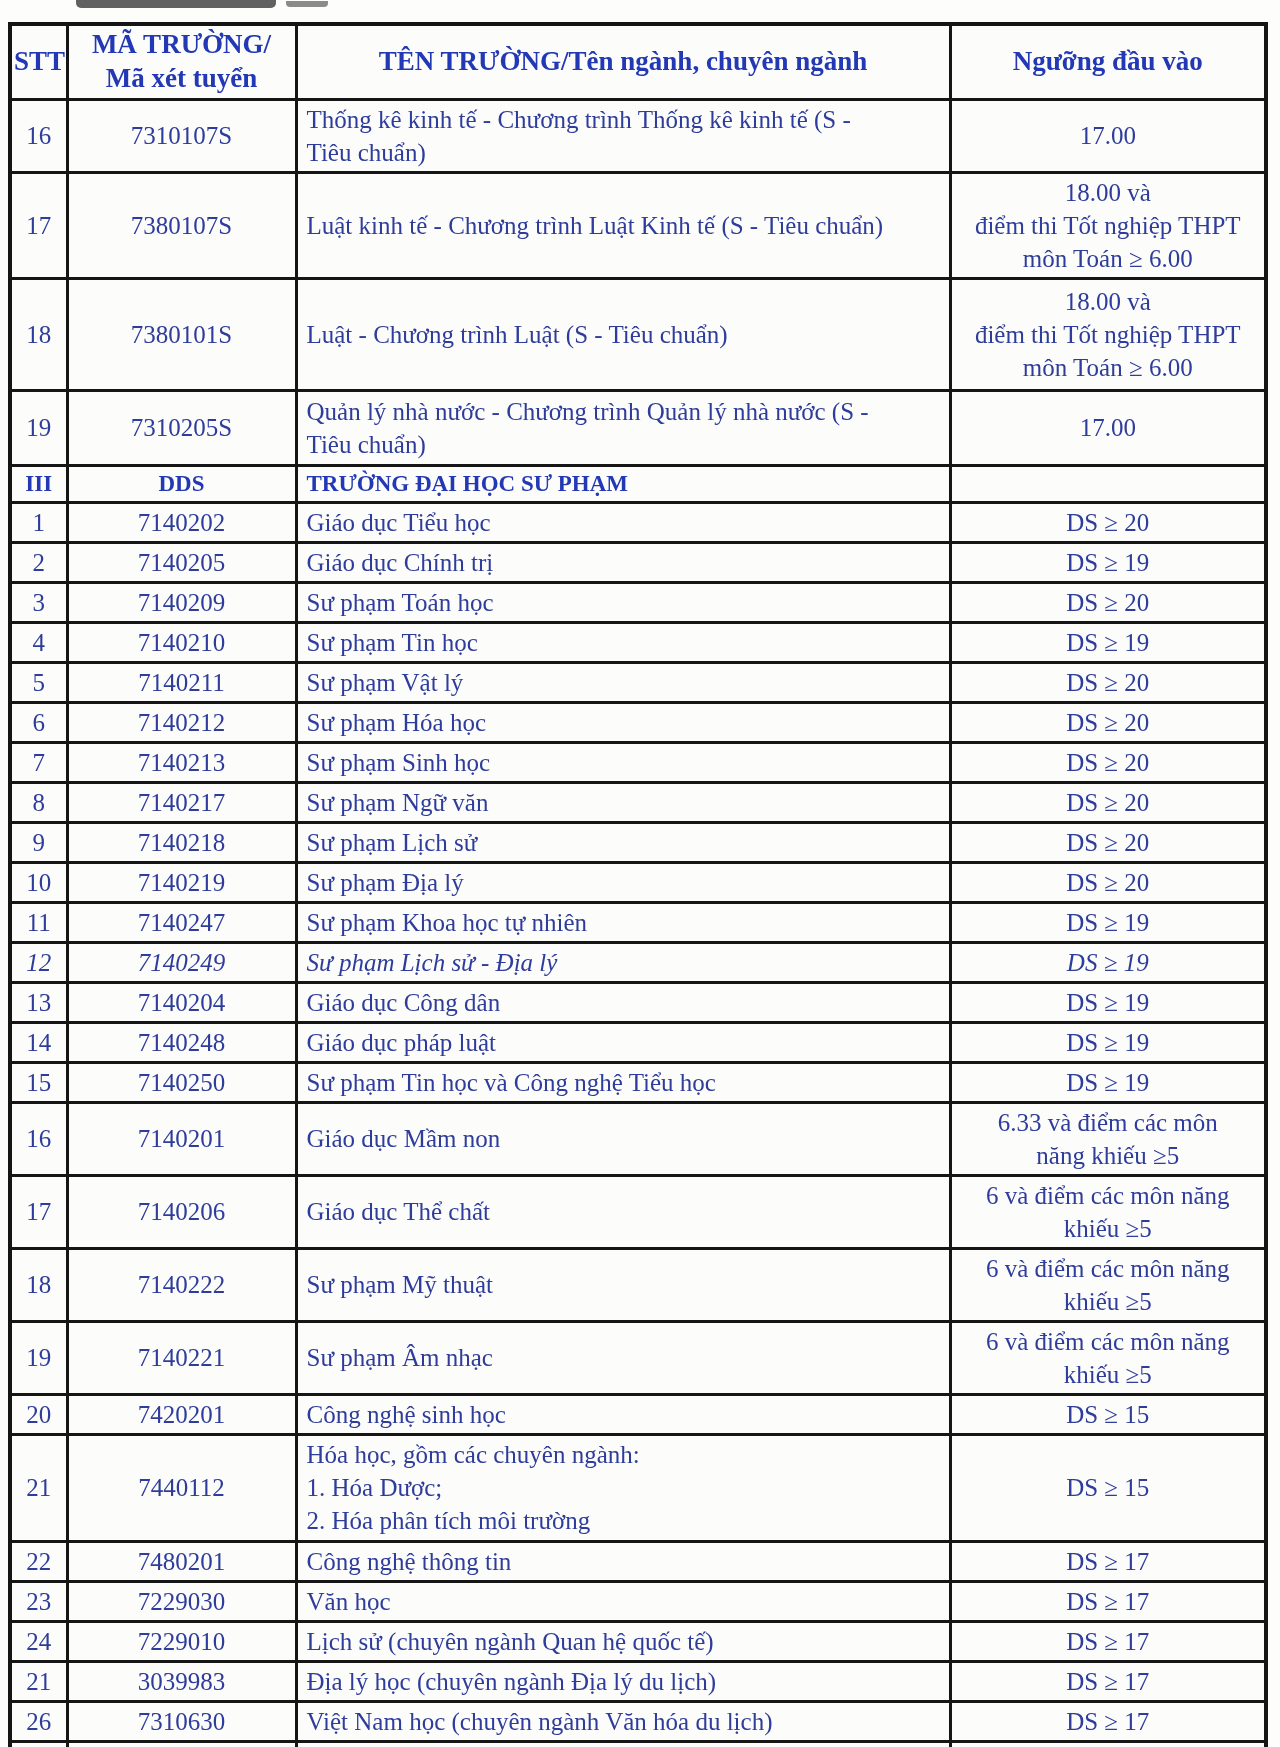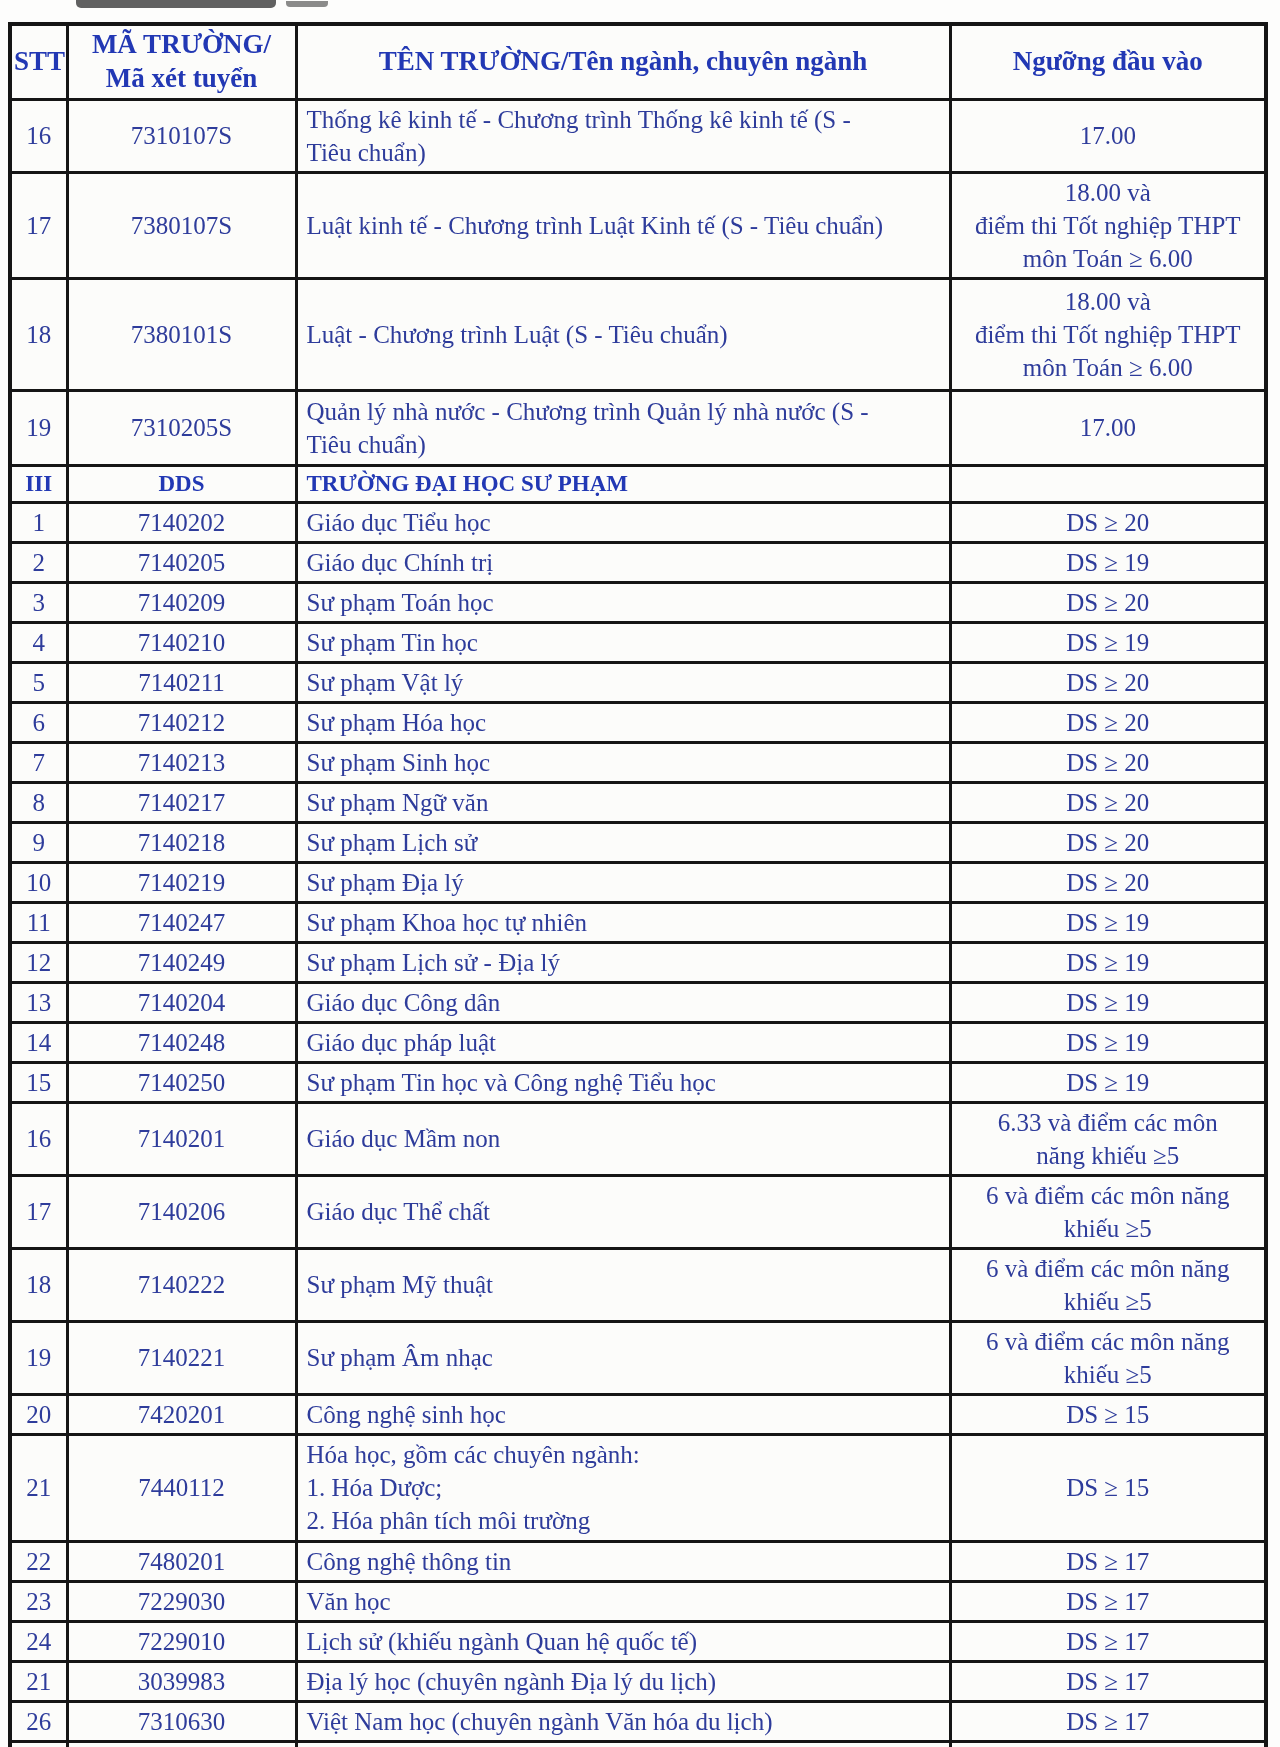--- a/index.html
+++ b/index.html
@@ -168,21 +168,21 @@
           <td class="code">7140219</td>
           <td class="name">Sư phạm Địa lý</td>
           <td class="threshold">DS ≥ 20</td>
         </tr>
         <tr style="height: 38px;">
           <td class="stt">11</td>
           <td class="code">7140247</td>
           <td class="name">Sư phạm Khoa học tự nhiên</td>
           <td class="threshold">DS ≥ 19</td>
         </tr>
-        <tr style="height: 38px;">
+        <tr style="height: 38px; font-style: italic;">
           <td class="stt">12</td>
           <td class="code">7140249</td>
           <td class="name">Sư phạm Lịch sử - Địa lý</td>
           <td class="threshold">DS ≥ 19</td>
         </tr>
         <tr style="height: 39px; margin-top: 13px;">
           <td class="stt">13</td>
           <td class="code">7140204</td>
           <td class="name">Giáo dục Công dân</td>
           <td class="threshold">DS ≥ 19</td>
@@ -249,21 +249,21 @@
         </tr>
         <tr style="height: 38px;">
           <td class="stt">23</td>
           <td class="code">7229030</td>
           <td class="name">Văn học</td>
           <td class="threshold">DS ≥ 17</td>
         </tr>
         <tr style="height: 40px;">
           <td class="stt">24</td>
           <td class="code">7229010</td>
-          <td class="name">Lịch sử (khiếu ngành Quan hệ quốc tế)</td>
+          <td class="name">Lịch sử (chuyên ngành Quan hệ quốc tế)</td>
           <td class="threshold">DS ≥ 17</td>
         </tr>
         <tr style="height: 37px;">
           <td class="stt">21</td>
           <td class="code">3039983</td>
           <td class="name">Địa lý học (chuyên ngành  Địa lý du lịch)</td>
           <td class="threshold">DS ≥ 17</td>
         </tr>
         <tr style="height: 40px;">
           <td class="stt">26</td>

